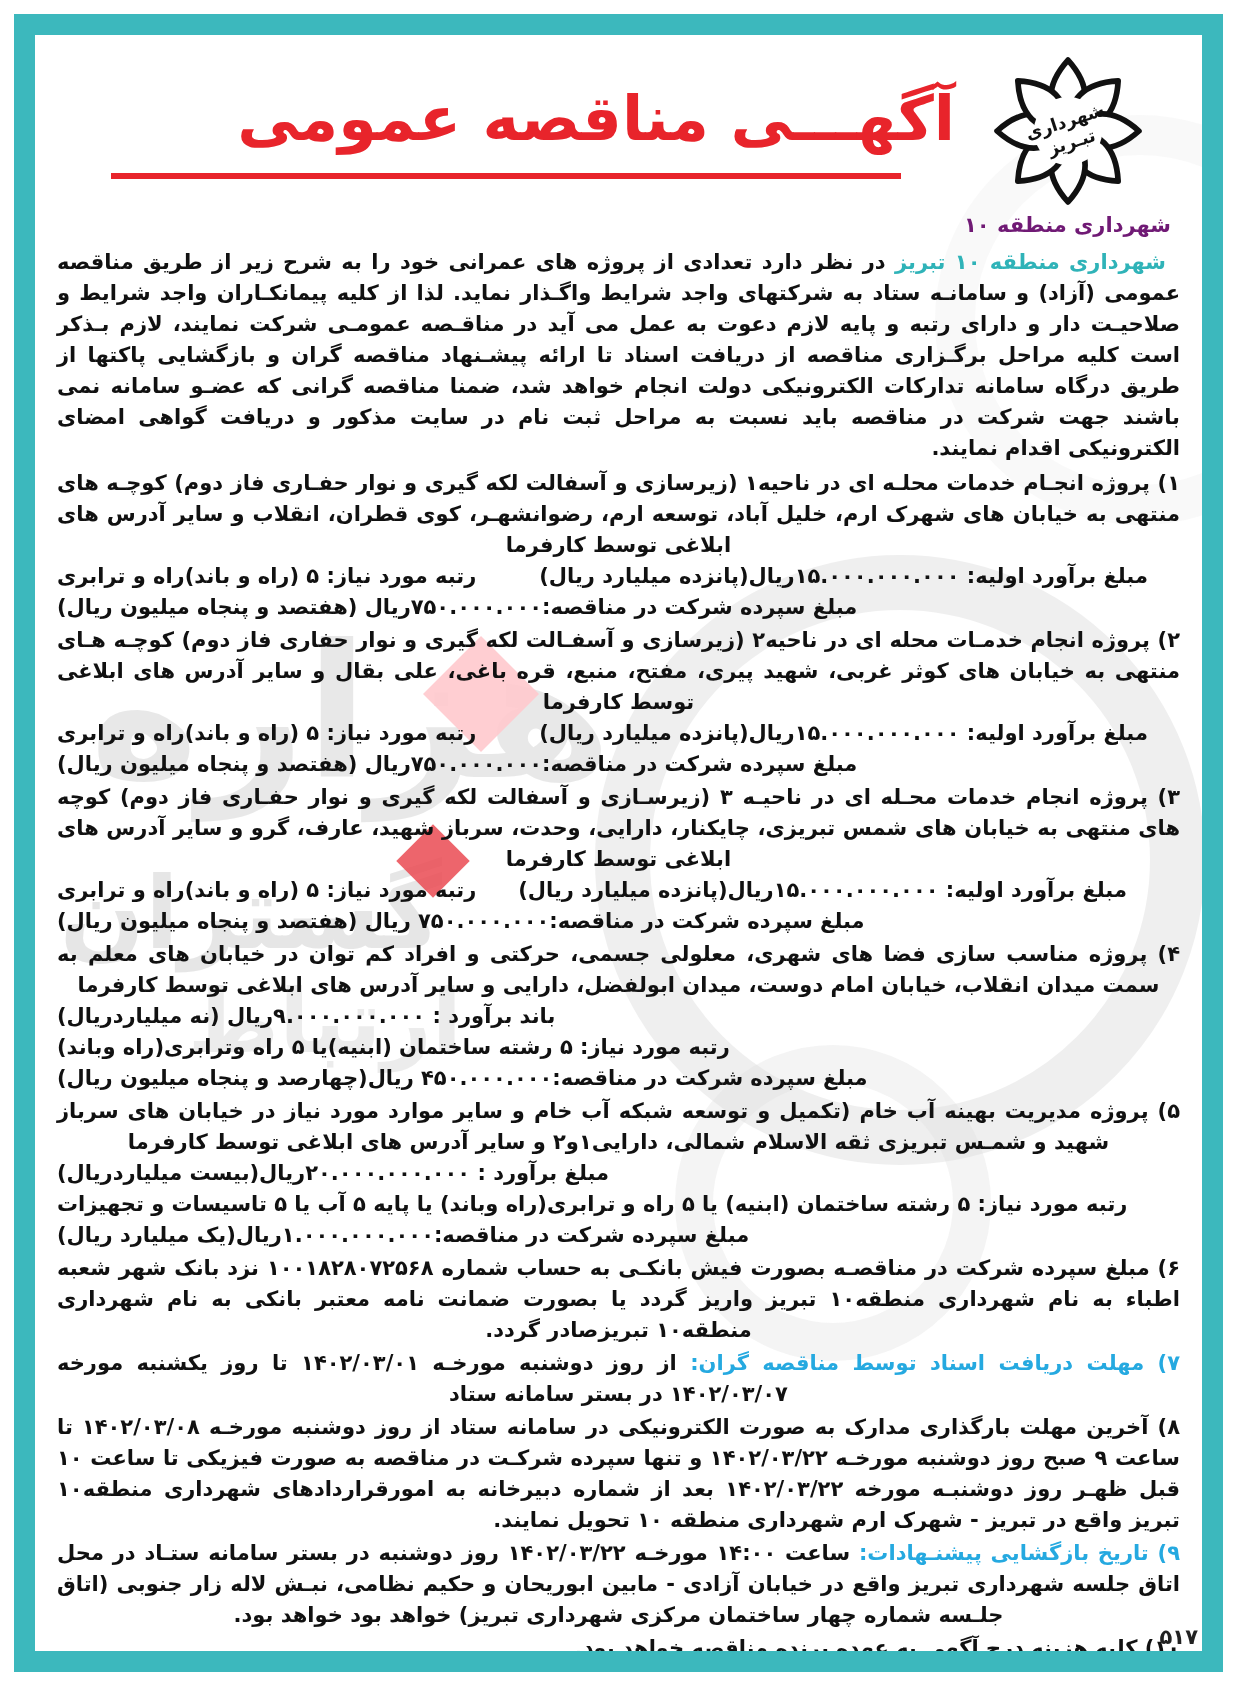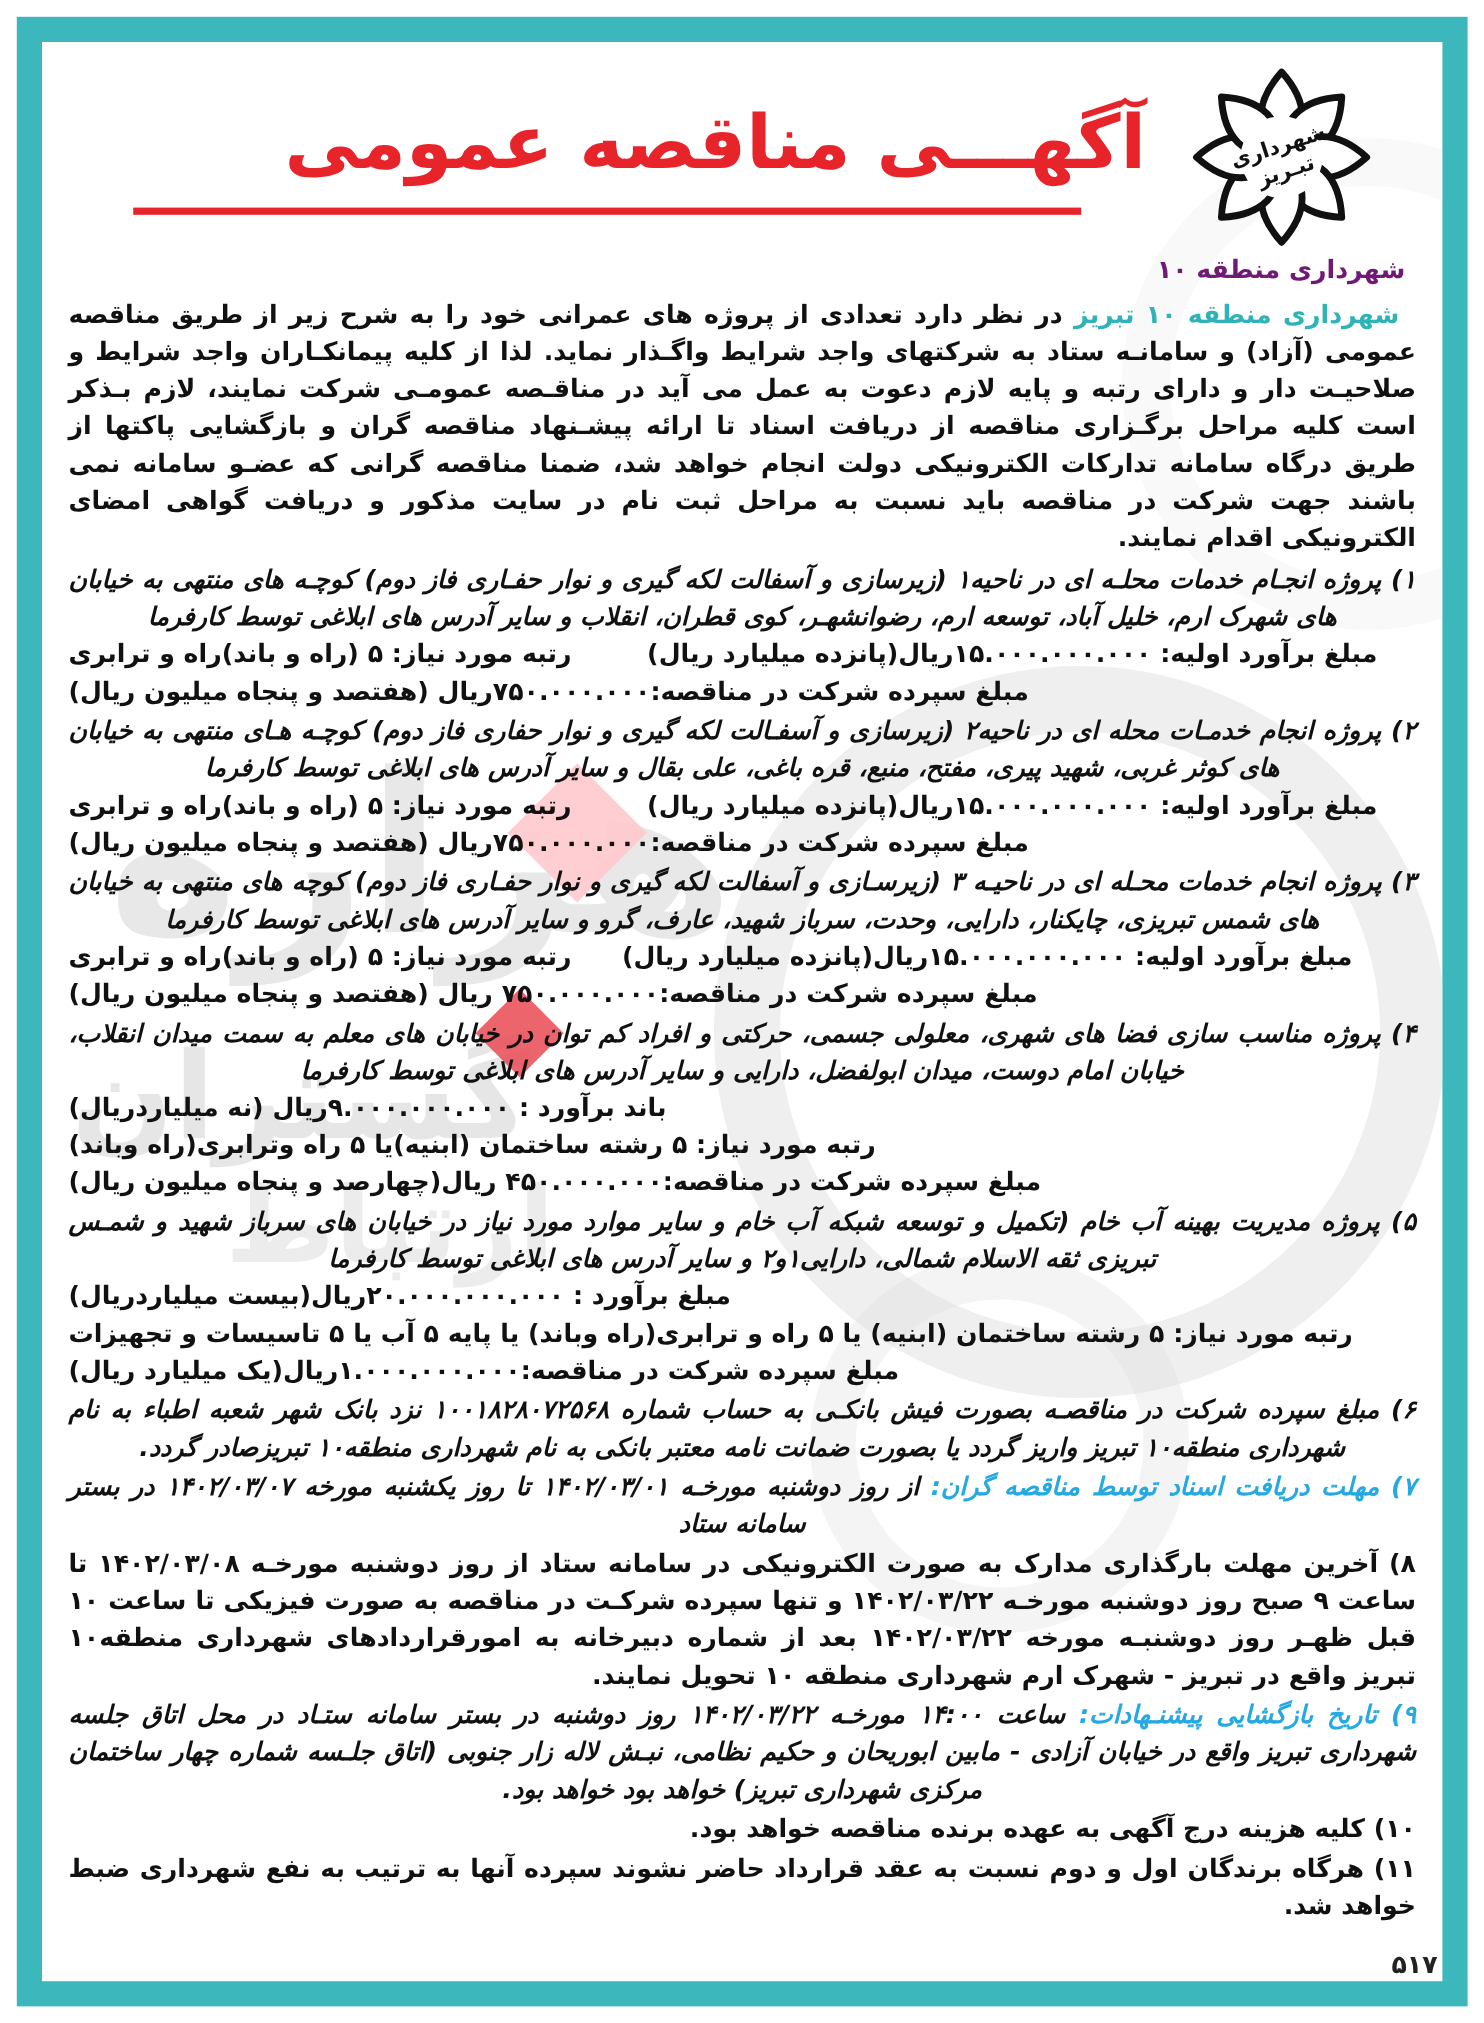--- a/index.html
+++ b/index.html
@@ -48,21 +48,21 @@
     font-weight: bold;
     color: var(--red, #e8242b);
   }
   .rule { height: 6px; background: var(--red, #e8242b); width: 88%; margin: 20px auto 0 auto; }
   
   .doc { position: relative; z-index: 1; font-size: 21px; line-height: 31px; font-weight: bold; color: #111; margin-top: 10px; }
   p.intro { margin: 0 0 4px 0; text-align: justify; text-align-last: right; text-indent: 14px; }
   .lead { color: var(--lead, #2fb3b8); }
   .item { margin: 0 0 2px 0; }
   .item-text { margin: 0; text-align: justify; text-align-last: right; }
-  .item-text.last-center { text-align-last: center; font-style: italic; }
+  .item-text.last-center { text-align-last: center; }
   .item-text.last-right { text-align-last: right; }
   .cyan { color: var(--cyan, #25a9e0); }
   .sub { text-align: left; }
   .pagenum {
     position: absolute; z-index: 1;
     left: auto; right: 4px; bottom: 2px;
     font-size: 21px; font-weight: bold; color: #222;
     direction: rtl;
   }
   .logo-svg text { font-family: "DejaVu Sans", sans-serif; }

